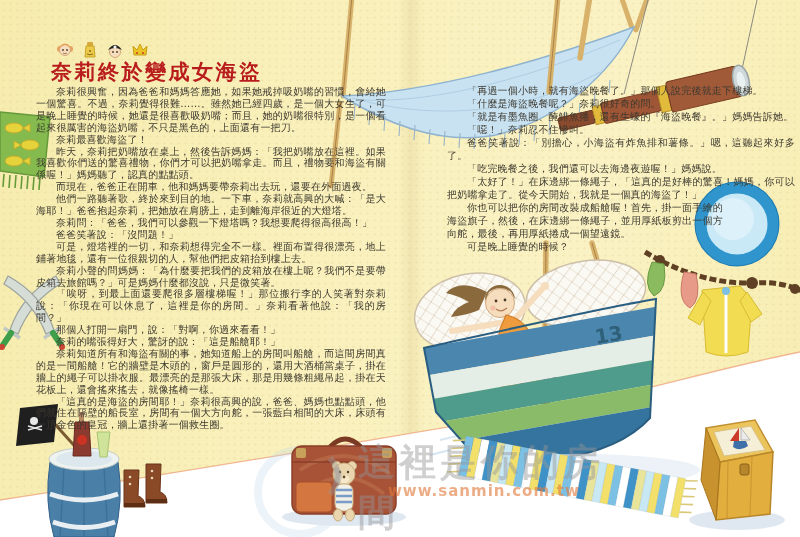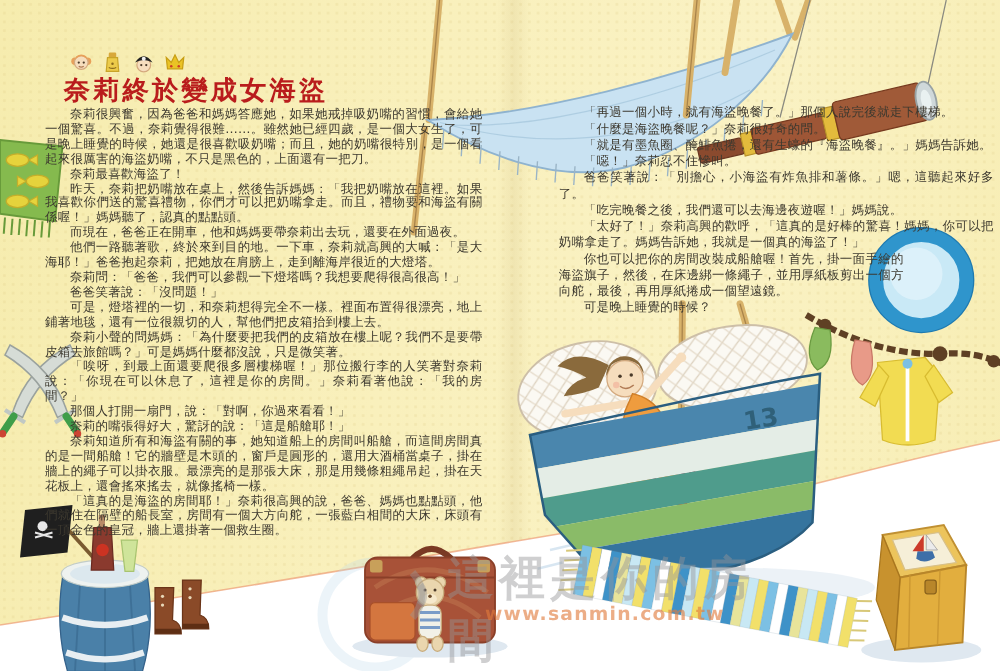--- a/index.html
+++ b/index.html
@@ -326,21 +326,21 @@
     <p>「這真的是海盜的房間耶！」奈莉很高興的說，爸爸、媽媽也點點頭，他們就住在隔壁的船長室，房間有一個大方向舵，一張藍白相間的大床，床頭有一頂金色的皇冠，牆上還掛著一個救生圈。</p>
   </div>
 
   <div class="text-right">
     <p>「再過一個小時，就有海盜晚餐了。」那個人說完後就走下樓梯。</p>
     <p>「什麼是海盜晚餐呢？」奈莉很好奇的問。</p>
     <p>「就是有墨魚圈、醃鯡魚捲，還有生蠔的『海盜晚餐』。」媽媽告訴她。</p>
     <p>「噁！」奈莉忍不住慘叫。</p>
     <p>爸爸笑著說：「別擔心，小海盜有炸魚排和薯條。」嗯，這聽起來好多了。</p>
     <p>「吃完晚餐之後，我們還可以去海邊夜遊喔！」媽媽說。</p>
-    <p>「太好了！」奈莉高興的歡呼，「這真的是好棒的驚喜！媽媽，你可以把奶嘴拿走了。媽媽告訴她，我就是一個真的海盜了！」</p>
+    <p>「太好了！」在床邊綁一條繩子，「這真的是好棒的驚喜！媽媽，你可以把奶嘴拿走了。從今天開始，我就是一個真的海盜了！」</p>
     <div class="porthole-spacer"></div>
     <p>你也可以把你的房間改裝成船艙喔！首先，掛一面手繪的海盜旗子，然後，在床邊綁一條繩子，並用厚紙板剪出一個方向舵，最後，再用厚紙捲成一個望遠鏡。</p>
     <p>可是晚上睡覺的時候？</p>
   </div>
 
   <div class="watermark">
     <svg class="wm-arcs" width="40" height="64" viewBox="0 0 40 64">
       <path d="M8,14 A26 26 0 0 1 8,50" fill="none" stroke="rgba(150,150,152,0.4)" stroke-width="6"></path>
       <path d="M14,24 A13 13 0 0 1 14,40" fill="none" stroke="rgba(150,150,152,0.4)" stroke-width="6"></path>
     </svg>

